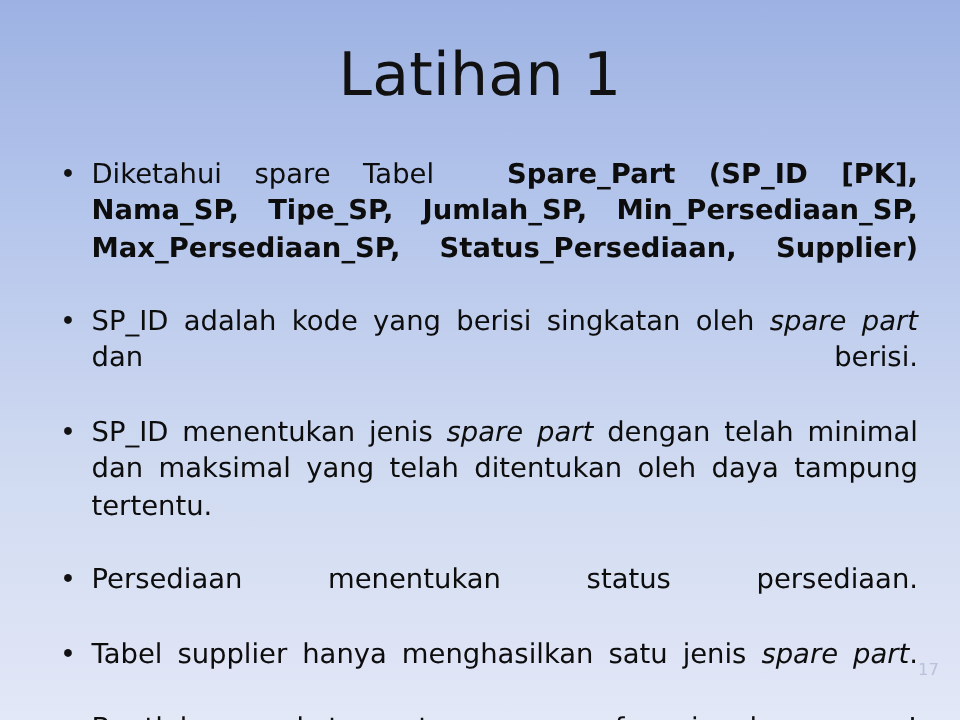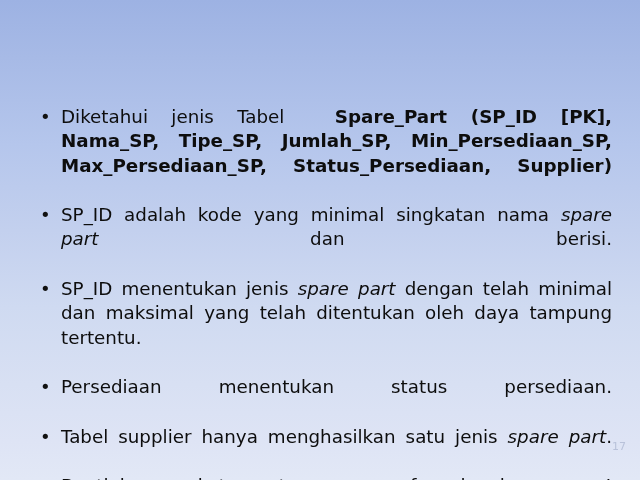--- a/index.html
+++ b/index.html
@@ -90,30 +90,31 @@
     font-size: 11px;
     color: #b9c2da;
     font-family: "DejaVu Sans", "Liberation Sans", sans-serif;
   }
 </style>
 </head>
 <body>
 
 <div class="slide">
 
+  <div class="slide-title">Latihan 1</div>
 
   <div class="body-block">
     <ul class="bullets">
         <li class="bullet">
           <span class="dot">•</span>
-          <span class="txt"><span>Diketahui jenis Tabel </span><b>Spare_Part (SP_ID [PK], Nama_SP, Tipe_SP, Jumlah_SP, Min_Persediaan_SP, Max_Persediaan_SP, Status_Persediaan, Supplier)</b></span>
+          <span class="txt"><span>Diketahui spare Tabel </span><b>Spare_Part (SP_ID [PK], Nama_SP, Tipe_SP, Jumlah_SP, Min_Persediaan_SP, Max_Persediaan_SP, Status_Persediaan, Supplier)</b></span>
         </li>
         <li class="bullet">
           <span class="dot">•</span>
-          <span class="txt"><span>SP_ID adalah kode yang minimal singkatan nama </span><i>spare part</i><span> dan berisi.</span></span>
+          <span class="txt"><span>SP_ID adalah kode yang berisi singkatan oleh </span><i>spare part</i><span> dan berisi.</span></span>
         </li>
         <li class="bullet">
           <span class="dot">•</span>
           <span class="txt"><span>SP_ID menentukan jenis </span><i>spare part</i><span> dengan telah minimal dan maksimal yang telah ditentukan oleh daya tampung tertentu.</span></span>
         </li>
         <li class="bullet">
           <span class="dot">•</span>
           <span class="txt"><span>Persediaan menentukan status persediaan.</span></span>
         </li>
         <li class="bullet">

